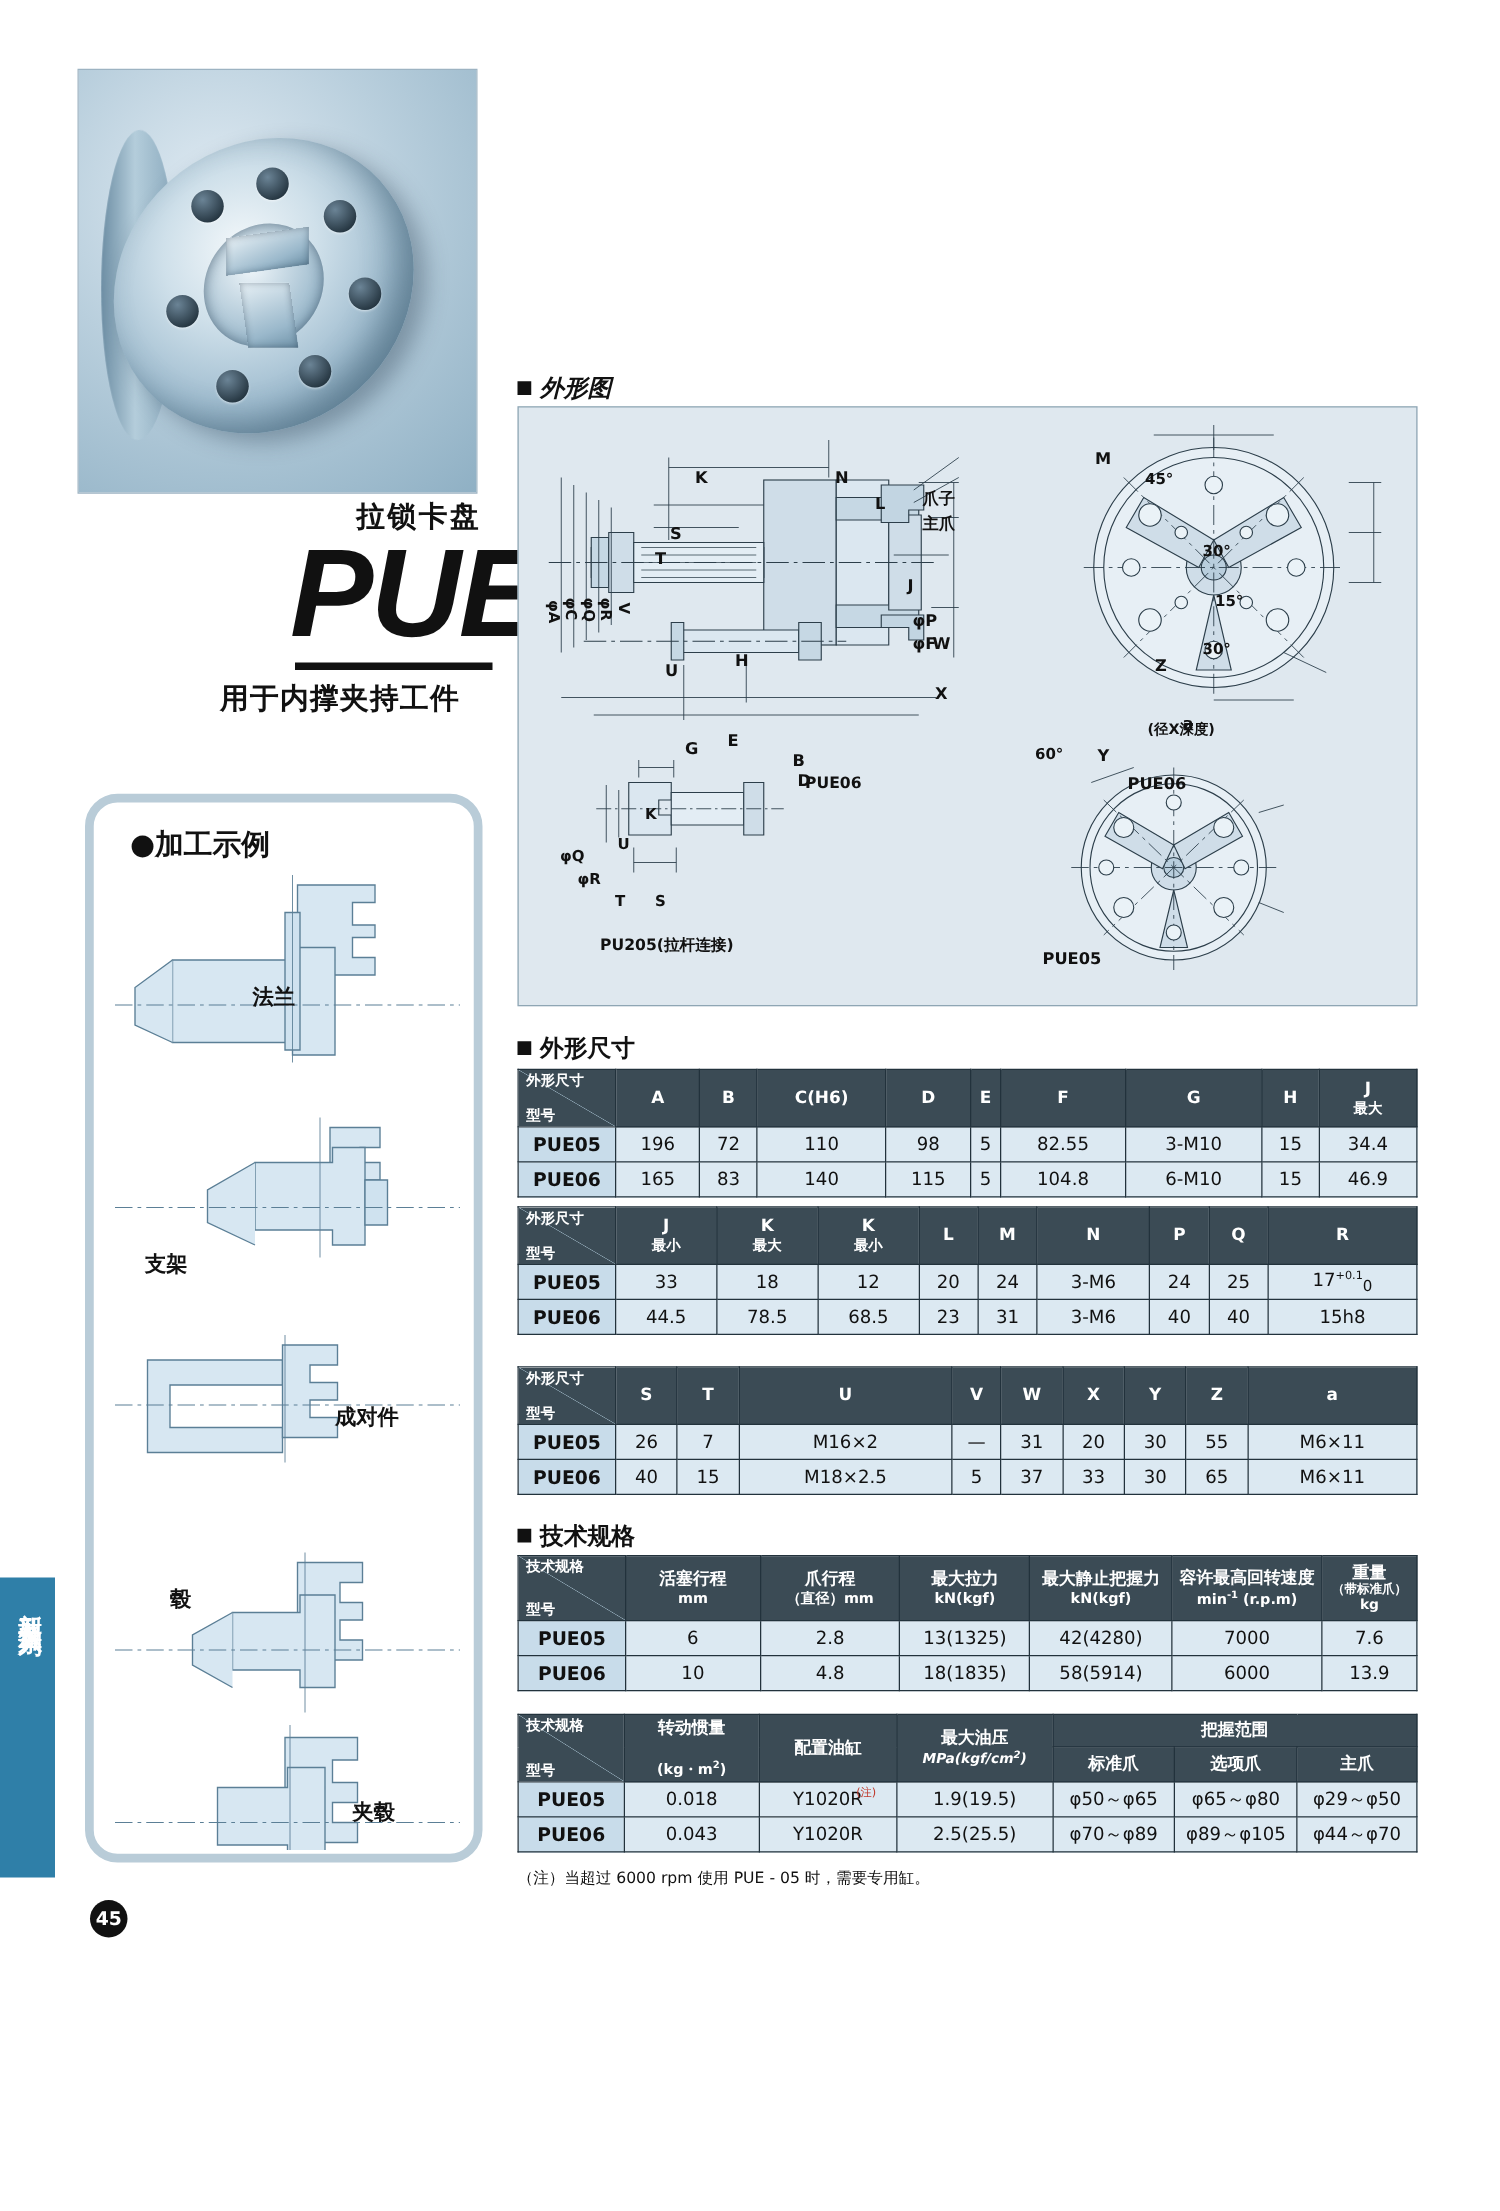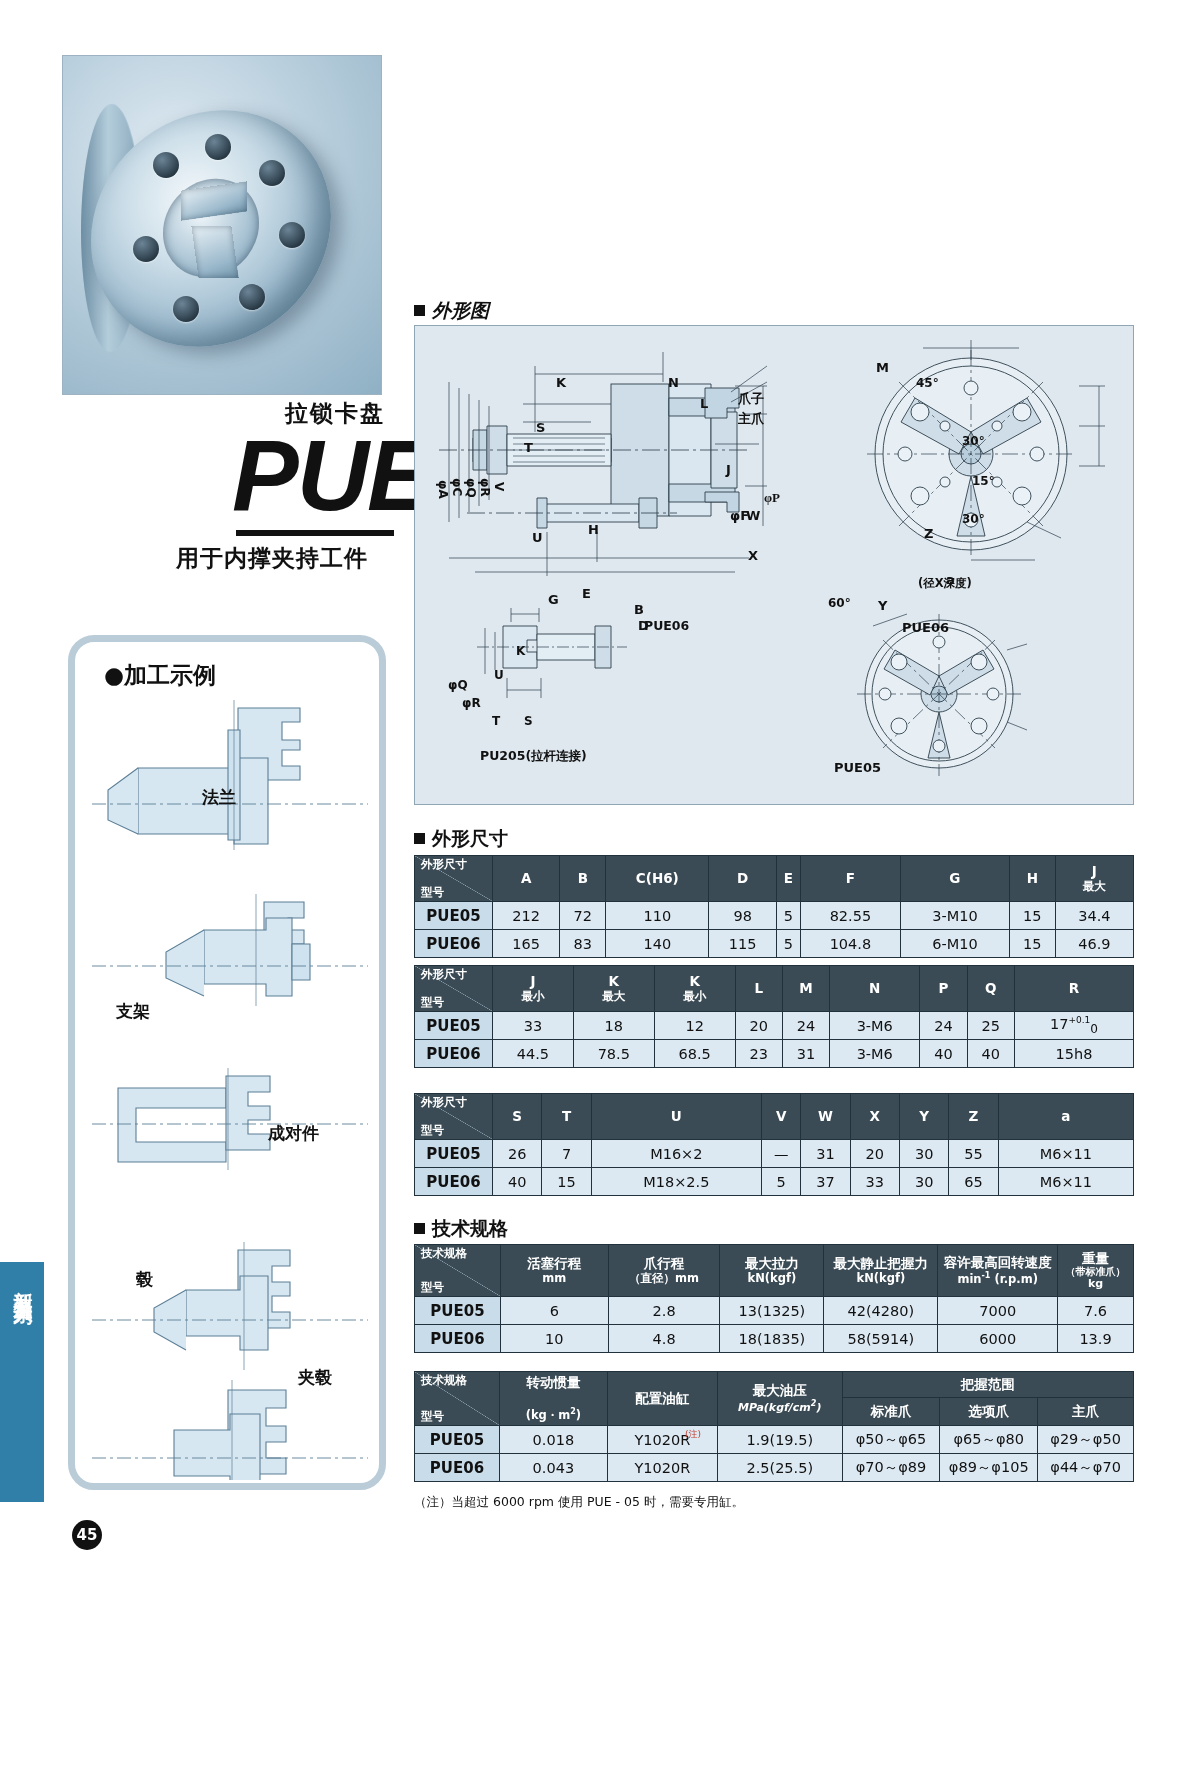--- a/index.html
+++ b/index.html
@@ -202,21 +202,21 @@
     <line x1="150" y1="378" x2="150" y2="480"></line>
     <line x1="166" y1="552" x2="166" y2="680"></line>
     <line x1="154" y1="690" x2="154" y2="790"></line>
   </g>
 </svg>
 </div>
 <div class="lbl" style="left:202px; top:786px;">法兰</div>
 <div class="lbl" style="left:116px; top:1000px;">支架</div>
 <div class="lbl" style="left:268px; top:1122px;">成对件</div>
 <div class="lbl" style="left:136px; top:1268px;">毂</div>
-<div class="lbl" style="left:282px; top:1366px;margin-left:16px;">夹毂</div>
+<div class="lbl" style="left:282px; top:1438px;">夹毂</div>
 
 <div class="sidetab">
   <span>新型卡盘系列</span>
 </div>
 <div class="pagenum">45</div>
 
 <div class="sec-head" style="left:414px; top:298px;font-style:italic;">
   <span class="sq"></span><span>外形图</span>
 </div>
 
@@ -384,21 +384,21 @@
 <div class="lbl" style="left:738px;  top:390px; font-size:13px;">爪子</div>
 <div class="lbl" style="left:738px;  top:410px; font-size:13px;">主爪</div>
 <div class="lbl" style="left:726px;  top:462px; font-size:13px;">J</div>
 <div class="lbl" style="left:536px;  top:420px; font-size:13px;">S</div>
 <div class="lbl" style="left:524px;  top:440px; font-size:13px;">T</div>
 <div class="lbl" style="left:436px;  top:480px; font-size:12px; writing-mode:vertical-rl;">φA</div>
 <div class="lbl" style="left:450px;  top:478px; font-size:12px; writing-mode:vertical-rl;">φC</div>
 <div class="lbl" style="left:464px;  top:478px; font-size:12px; writing-mode:vertical-rl;">φQ</div>
 <div class="lbl" style="left:478px;  top:478px; font-size:12px; writing-mode:vertical-rl;">φR</div>
 <div class="lbl" style="left:492px;  top:482px; font-size:12px; writing-mode:vertical-rl;">V</div>
-<div class="lbl" style="left:764px;  top:490px; font-size:13px;font-family:Liberation Serif, serif;">φP</div>
+<div class="lbl" style="left:730px;  top:490px; font-size:13px;">φP</div>
 <div class="lbl" style="left:730px;  top:508px; font-size:13px;">φF</div>
 <div class="lbl" style="left:746px;  top:508px; font-size:13px;">W</div>
 <div class="lbl" style="left:748px;  top:548px; font-size:13px;">X</div>
 <div class="lbl" style="left:532px;  top:530px; font-size:13px;">U</div>
 <div class="lbl" style="left:588px;  top:522px; font-size:13px;">H</div>
 <div class="lbl" style="left:548px;  top:592px; font-size:13px;">G</div>
 <div class="lbl" style="left:582px;  top:586px; font-size:13px;">E</div>
 <div class="lbl" style="left:634px;  top:602px; font-size:13px;">B</div>
 <div class="lbl" style="left:638px;  top:618px; font-size:13px;">D</div>
 <div class="lbl" style="left:876px;  top:360px; font-size:13px;">M</div>
@@ -445,21 +445,21 @@
       <th>H</th>
       <th>
           <div>J</div>
           <div style="font-size:11.5px;">最大</div>
         </th>
     </tr>
   </thead>
   <tbody>
     <tr>
       <td class="model">PUE05</td>
-      <td>212</td>
+      <td>196</td>
       <td>72</td>
       <td>110</td>
       <td>98</td>
       <td>5</td>
       <td>82.55</td>
       <td>3-M10</td>
       <td>15</td>
       <td>34.4</td>
     </tr>
     <tr>

